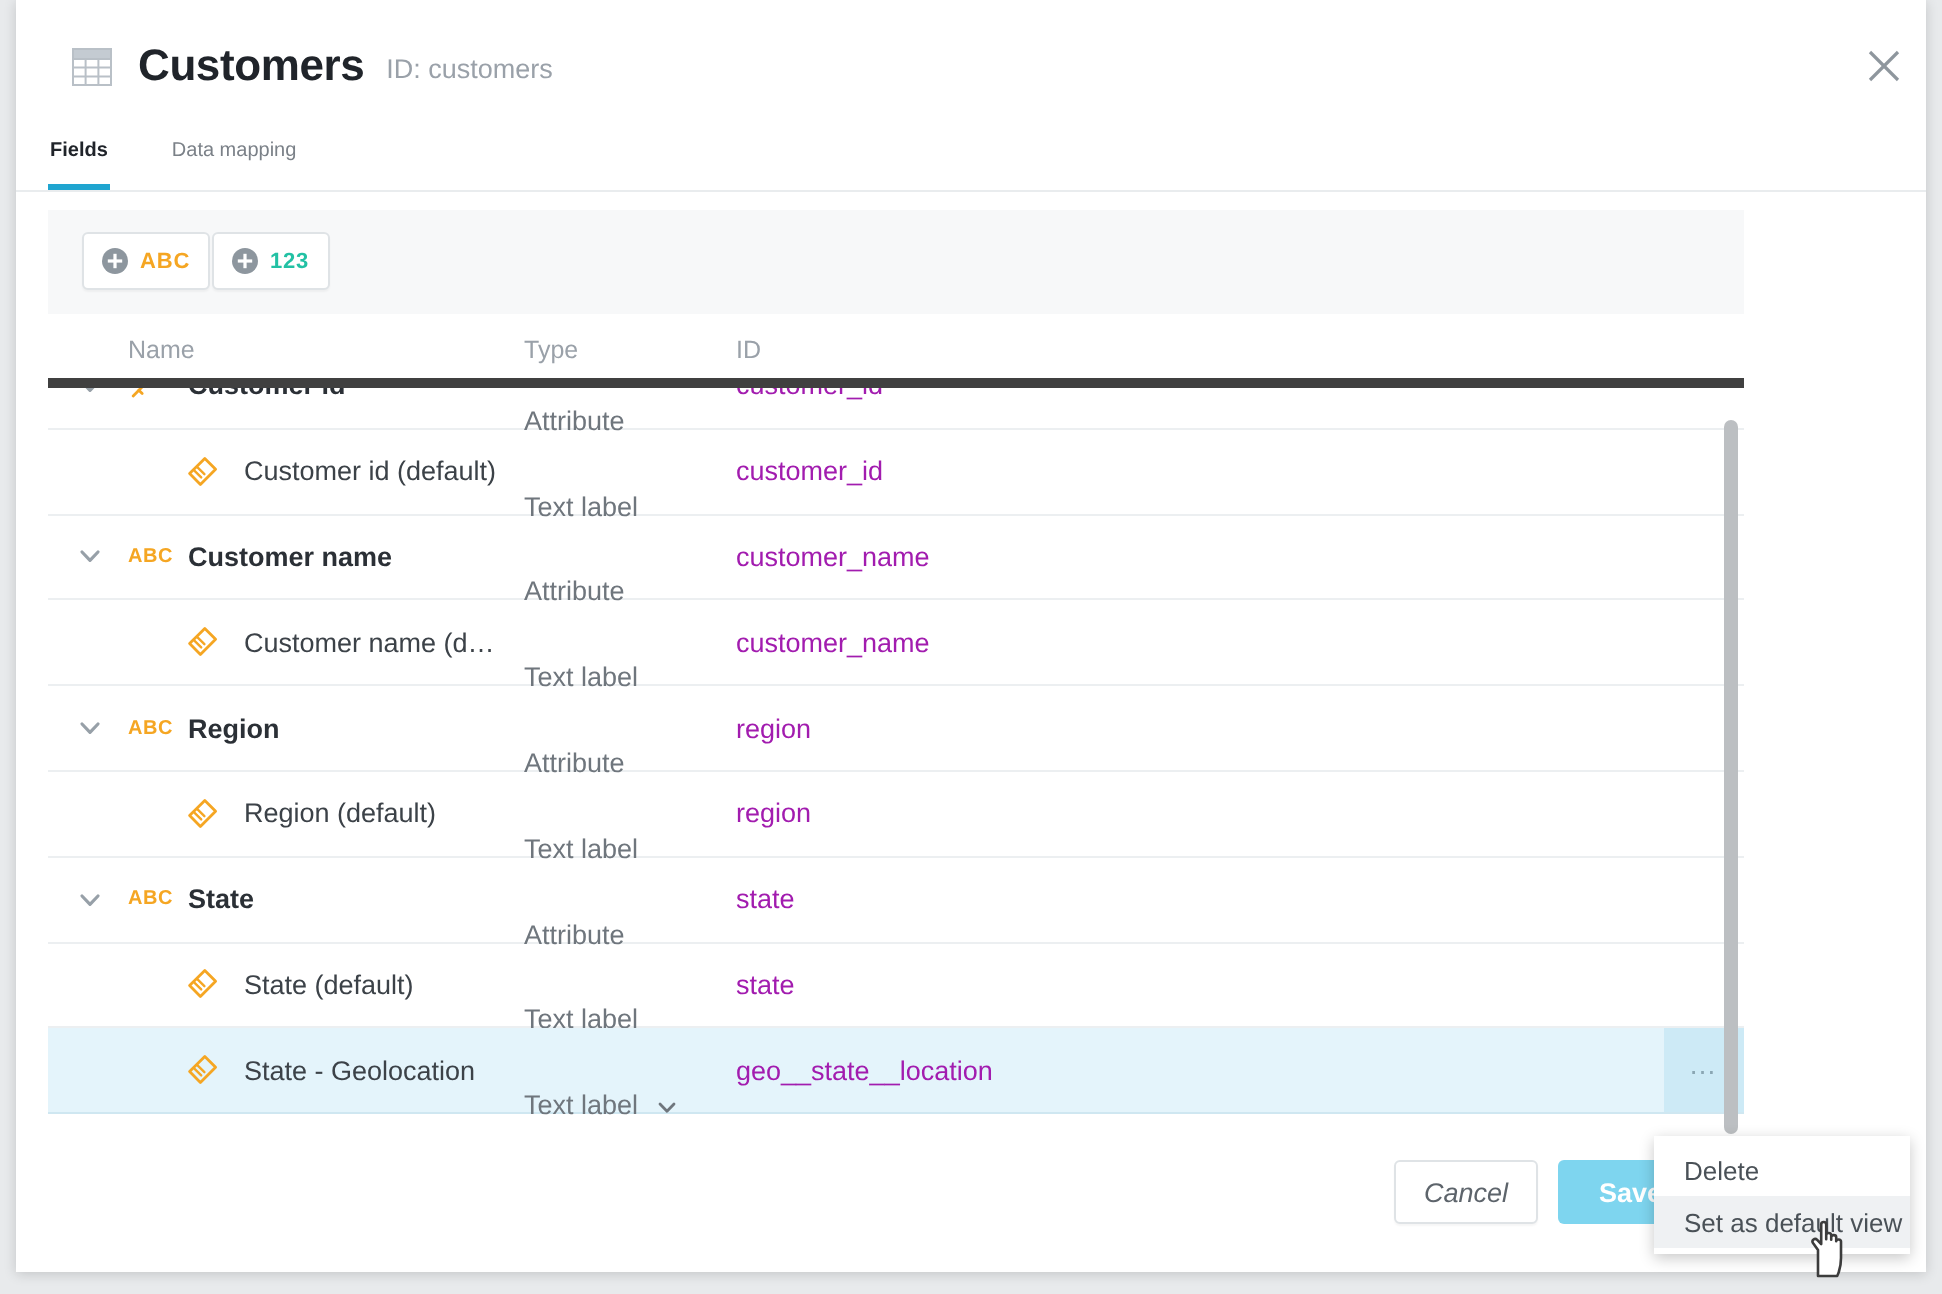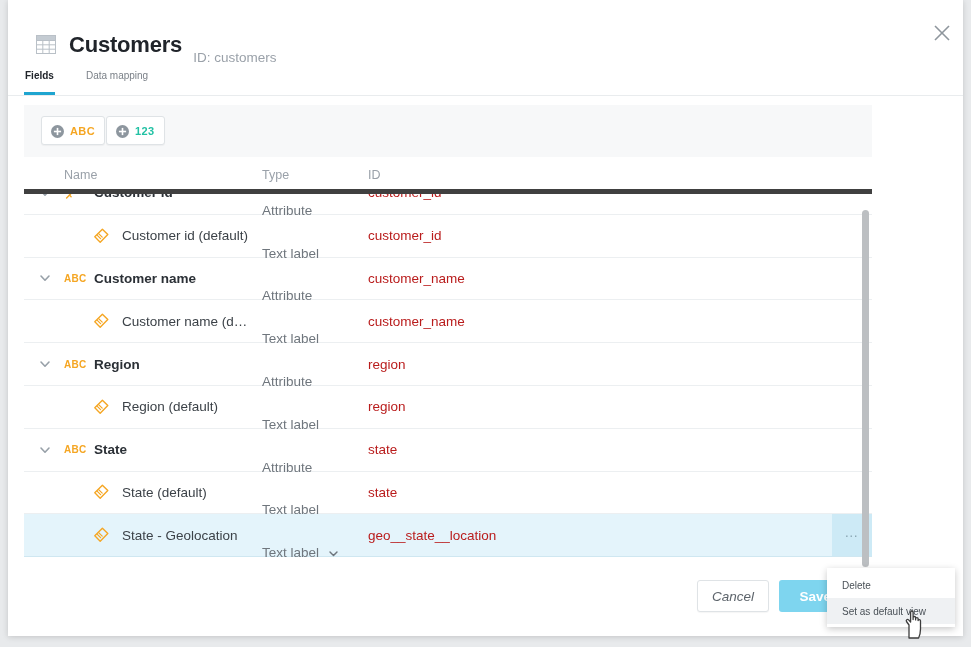--- a/index.html
+++ b/index.html
@@ -55,21 +55,20 @@
     letter-spacing: -0.2px;
     line-height: 22px;
   }
   .title-id {
     font-size: 13.5px;
     color: #9aa1a9;
     margin-left: 11px;
     line-height: 22px;
     position: relative;
     top: 2px;
-    margin-top: 23px;
   }
   .close-btn {
     position: absolute;
     right: 21px;
     top: 21px;
     width: 24px;
     height: 24px;
     cursor: pointer;
   }
   .close-btn svg { display:block; }
@@ -238,21 +237,21 @@
   .type-caret {
     margin-left: 9px;
     width: 11px;
     height: 11px;
     cursor: pointer;
   }
   .cell-id {
     position: absolute;
     left: 344px;
     font-size: 13.5px;
-    color: #b91c1c;
+    color: #a21caf;
     white-space: nowrap;
   }
   .row-actions {
     position: absolute;
     right: 0;
     top: 0;
     bottom: 0;
     width: 40px;
     display: flex;
     align-items: center;
@@ -337,21 +336,21 @@
     background: #ffffff;
     box-shadow: 0 2px 7px rgba(0,0,0,0.22);
     z-index: 40;
     padding: 4px 0 3px 0;
   }
   .ctx-item {
     height: 26px;
     display: flex;
     align-items: center;
     padding-left: 15px;
-    font-size: 10px;
+    font-size: 13px;
     color: #4a5157;
     cursor: pointer;
     white-space: nowrap;
   }
   .ctx-item.hovered { background: #eff1f3; }
 
   
   .cursor {
     position: absolute;
     left: 901px;

